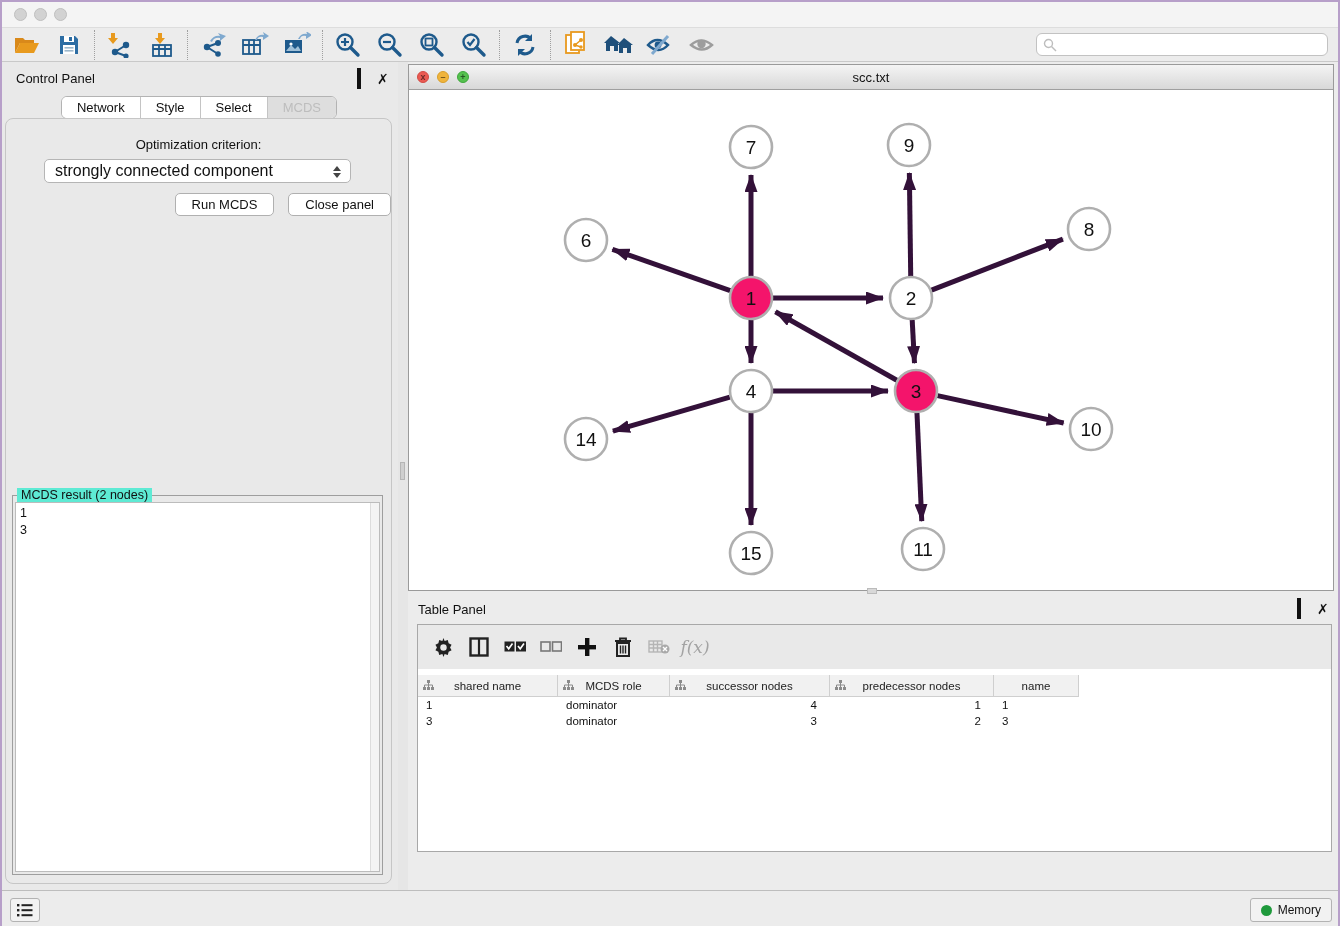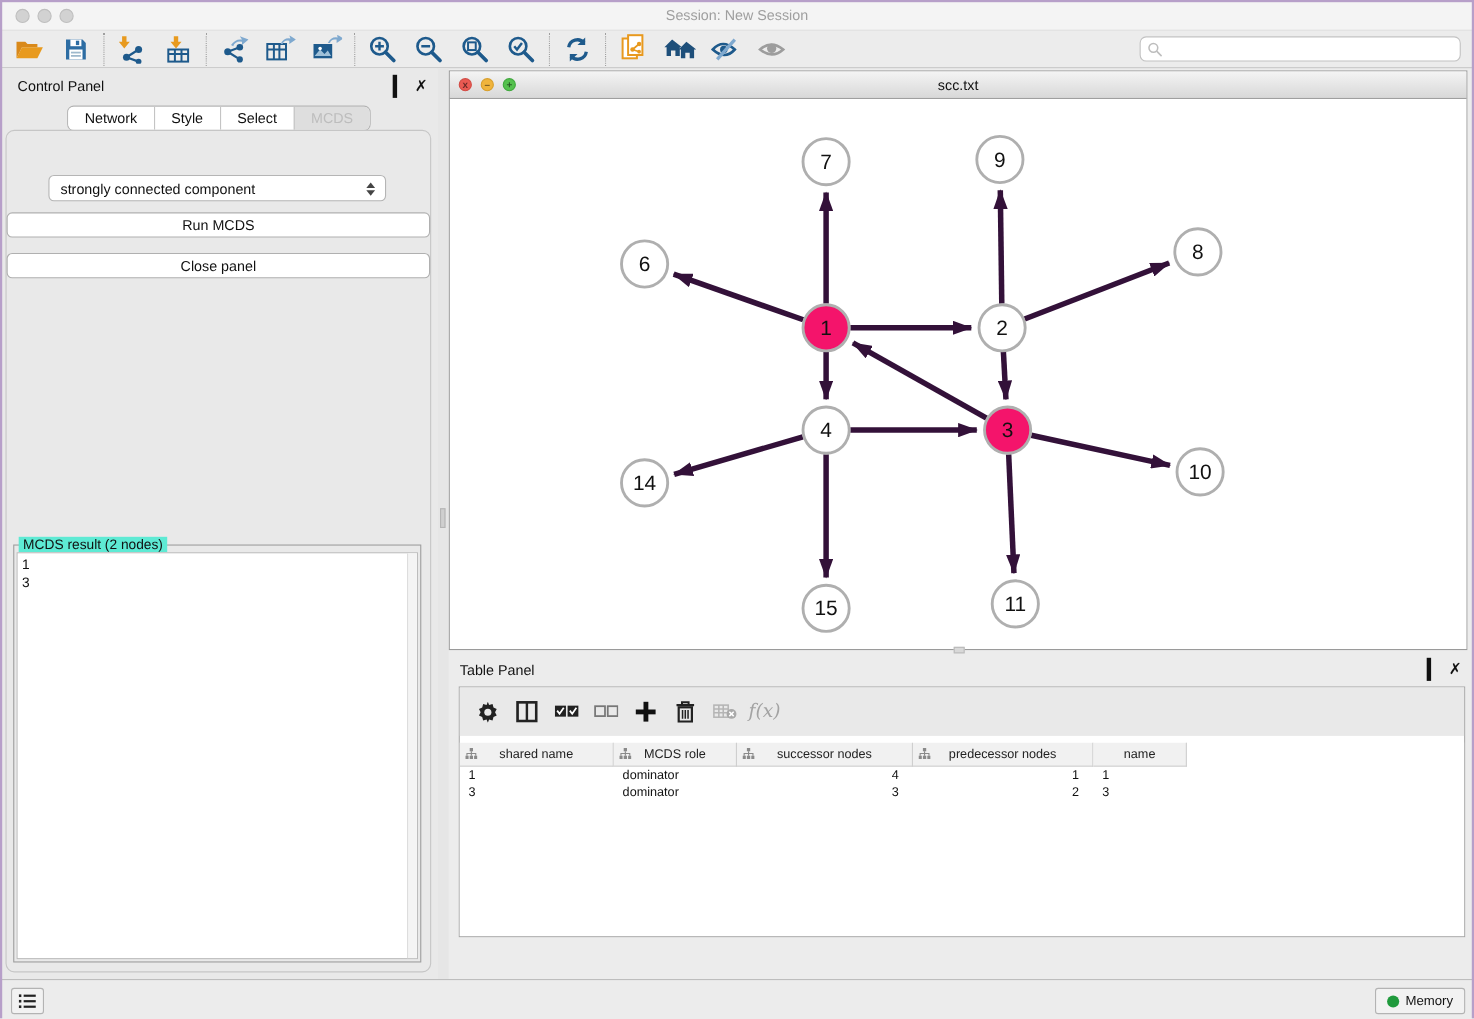--- a/index.html
+++ b/index.html
@@ -36,26 +36,26 @@
   .panel-ctl { position:absolute; top:8px; width:13px; height:13px; }
   .float-box { border:2px solid #111; width:11px; height:11px; }
   .xmark { font-size:14px; font-weight:bold; color:#111; line-height:12px; }
   .cp-tabs { position:absolute; left:0; top:34px; width:100%; display:flex; justify-content:center; }
   .seggroup { display:inline-flex; border:1px solid #b3b3b3; border-radius:6px; background:#fff; overflow:hidden; }
   .seg { padding:3px 15px; font-size:13px; color:#111; background:#fff; border-left:1px solid #c4c4c4; cursor:default; }
   .seg:first-child { border-left:none; }
   .seg.sel { background:#dedede; color:#bdbdbd; }
   .cp-content { position:absolute; left:5px; right:6px; top:56px; bottom:6px; background:#e9e9e9; border:1px solid #c6c6c6; border-radius:8px; }
   .opt-label { position:absolute; left:0; right:0; top:18px; text-align:center; font-size:13px; color:#111; }
-  .dropdown { position:absolute; left:38px; right:40px; top:40px; height:24px; background:#fff; border:1px solid #b5b5b5; border-radius:5px; font-size:13px; color:#111; display:flex; align-items:center; padding-left:10px; }
+  .dropdown { position:absolute; left:38px; right:40px; top:40px; height:24px; background:#fff; border:1px solid #b5b5b5; border-radius:5px; font-size:16px; color:#111; display:flex; align-items:center; padding-left:10px; }
   .dd-stepper { position:absolute; right:7px; top:4px; width:12px; height:16px; display:flex; flex-direction:column; align-items:center; justify-content:center; gap:2px; }
   .dd-stepper i { width:0; height:0; border-left:4px solid transparent; border-right:4px solid transparent; display:block; }
   .dd-up { border-bottom:5px solid #444; }
   .dd-down { border-top:5px solid #444; }
-  .btnrow { position:absolute; left:0; right:0; top:74px; display:flex; justify-content:flex-end; gap:14px;flex-direction:column; }
+  .btnrow { position:absolute; left:0; right:0; top:74px; display:flex; justify-content:flex-end; gap:14px; }
   .mbtn { background:#fff; border:1px solid #b0b0b0; border-radius:5px; font-size:13px; color:#111; padding:3px 16px; font-family:inherit; }
   .groupbox { position:absolute; left:6px; right:8px; top:376px; bottom:8px; border:1px solid #9e9e9e; }
   .gb-title { position:absolute; left:4px; top:-8px; background:#5eead4; padding:0 4px; font-size:12.5px; color:#111; }
   .gb-inner { position:absolute; left:2px; right:2px; top:6px; bottom:2px; background:#fff; border:1px solid #bcbcbc; }
   .gb-text { position:absolute; left:4px; top:2px; right:12px; bottom:2px; font-size:12.5px; line-height:17px; color:#111; white-space:pre; }
   .gb-scroll { position:absolute; right:0; top:0; bottom:0; width:9px; background:#f4f4f4; border-left:1px solid #ddd; }
 
   
   .splitter { position:absolute; left:398px; top:0; width:10px; height:828px; background:#e6e6e6; }
   .grip-v { position:absolute; left:2px; top:400px; width:5px; height:18px; background:#cfcfcf; border:1px solid #b5b5b5; }
@@ -98,21 +98,20 @@
 <body>
 
 <div class="frame-strip fs-top"></div>
 <div class="frame-strip fs-left"></div>
 <div class="frame-strip fs-right"></div>
 
 <div class="titlebar">
   <span class="traffic t1"></span>
   <span class="traffic t2"></span>
   <span class="traffic t3"></span>
-  <div class="win-title">Session: New Session</div>
 </div>
 
 <div class="toolbar">
   <span class="tbtn">
     <svg width="26" height="22" viewBox="0 0 26 22">
         <path d="M1 19V4h8l2 2h9v3H6L1 19z" fill="#d9891a"></path>
         <path d="M6 9h19l-5 10H1z" fill="#e89a1e"></path>
       </svg>
   </span>
   <span class="tbtn">
@@ -257,20 +256,21 @@
     </div>
     <div class="cp-tabs">
       <div class="seggroup" id="cp-tabgroup">
           <span class="seg">Network</span>
           <span class="seg">Style</span>
           <span class="seg">Select</span>
           <span class="seg sel">MCDS</span>
         </div>
     </div>
     <div class="cp-content">
+      <div class="opt-label">Optimization criterion:</div>
       <div class="dropdown">
         <span>strongly connected component</span>
         <span class="dd-stepper">
             <i class="dd-up"></i>
             <i class="dd-down"></i>
           </span>
       </div>
       <div class="btnrow">
         <button class="mbtn">Run MCDS</button>
         <button class="mbtn">Close panel</button>

